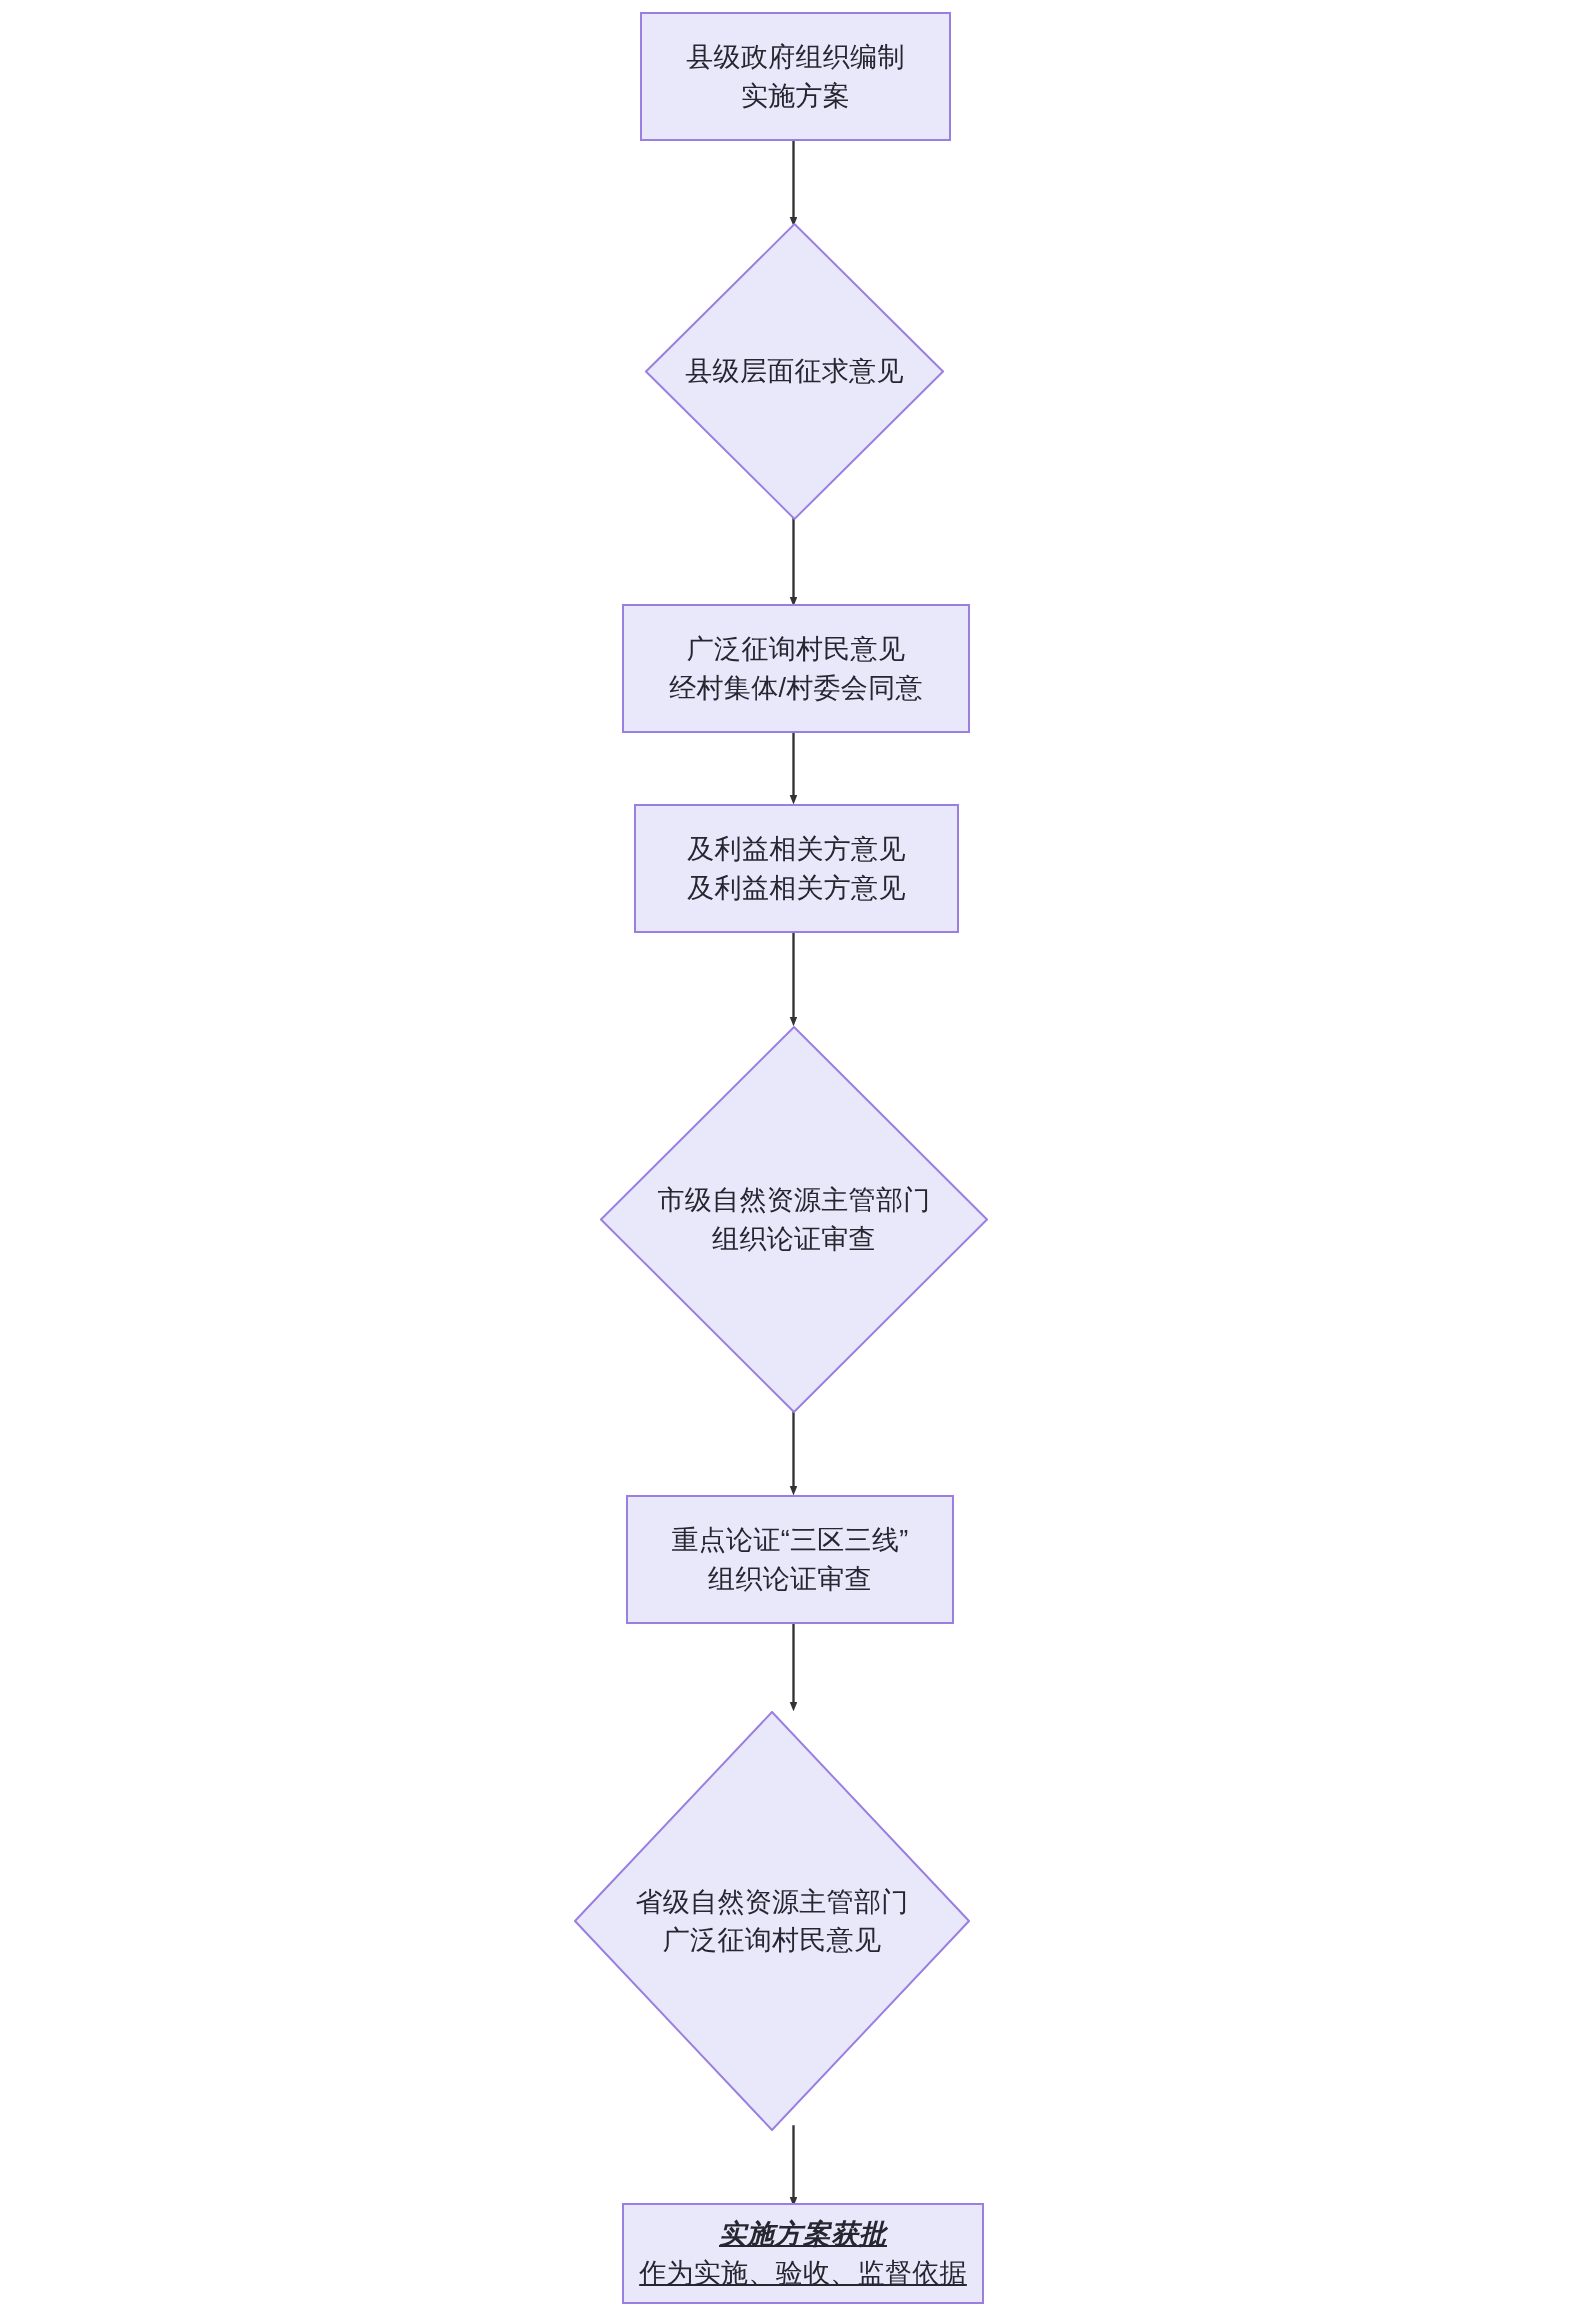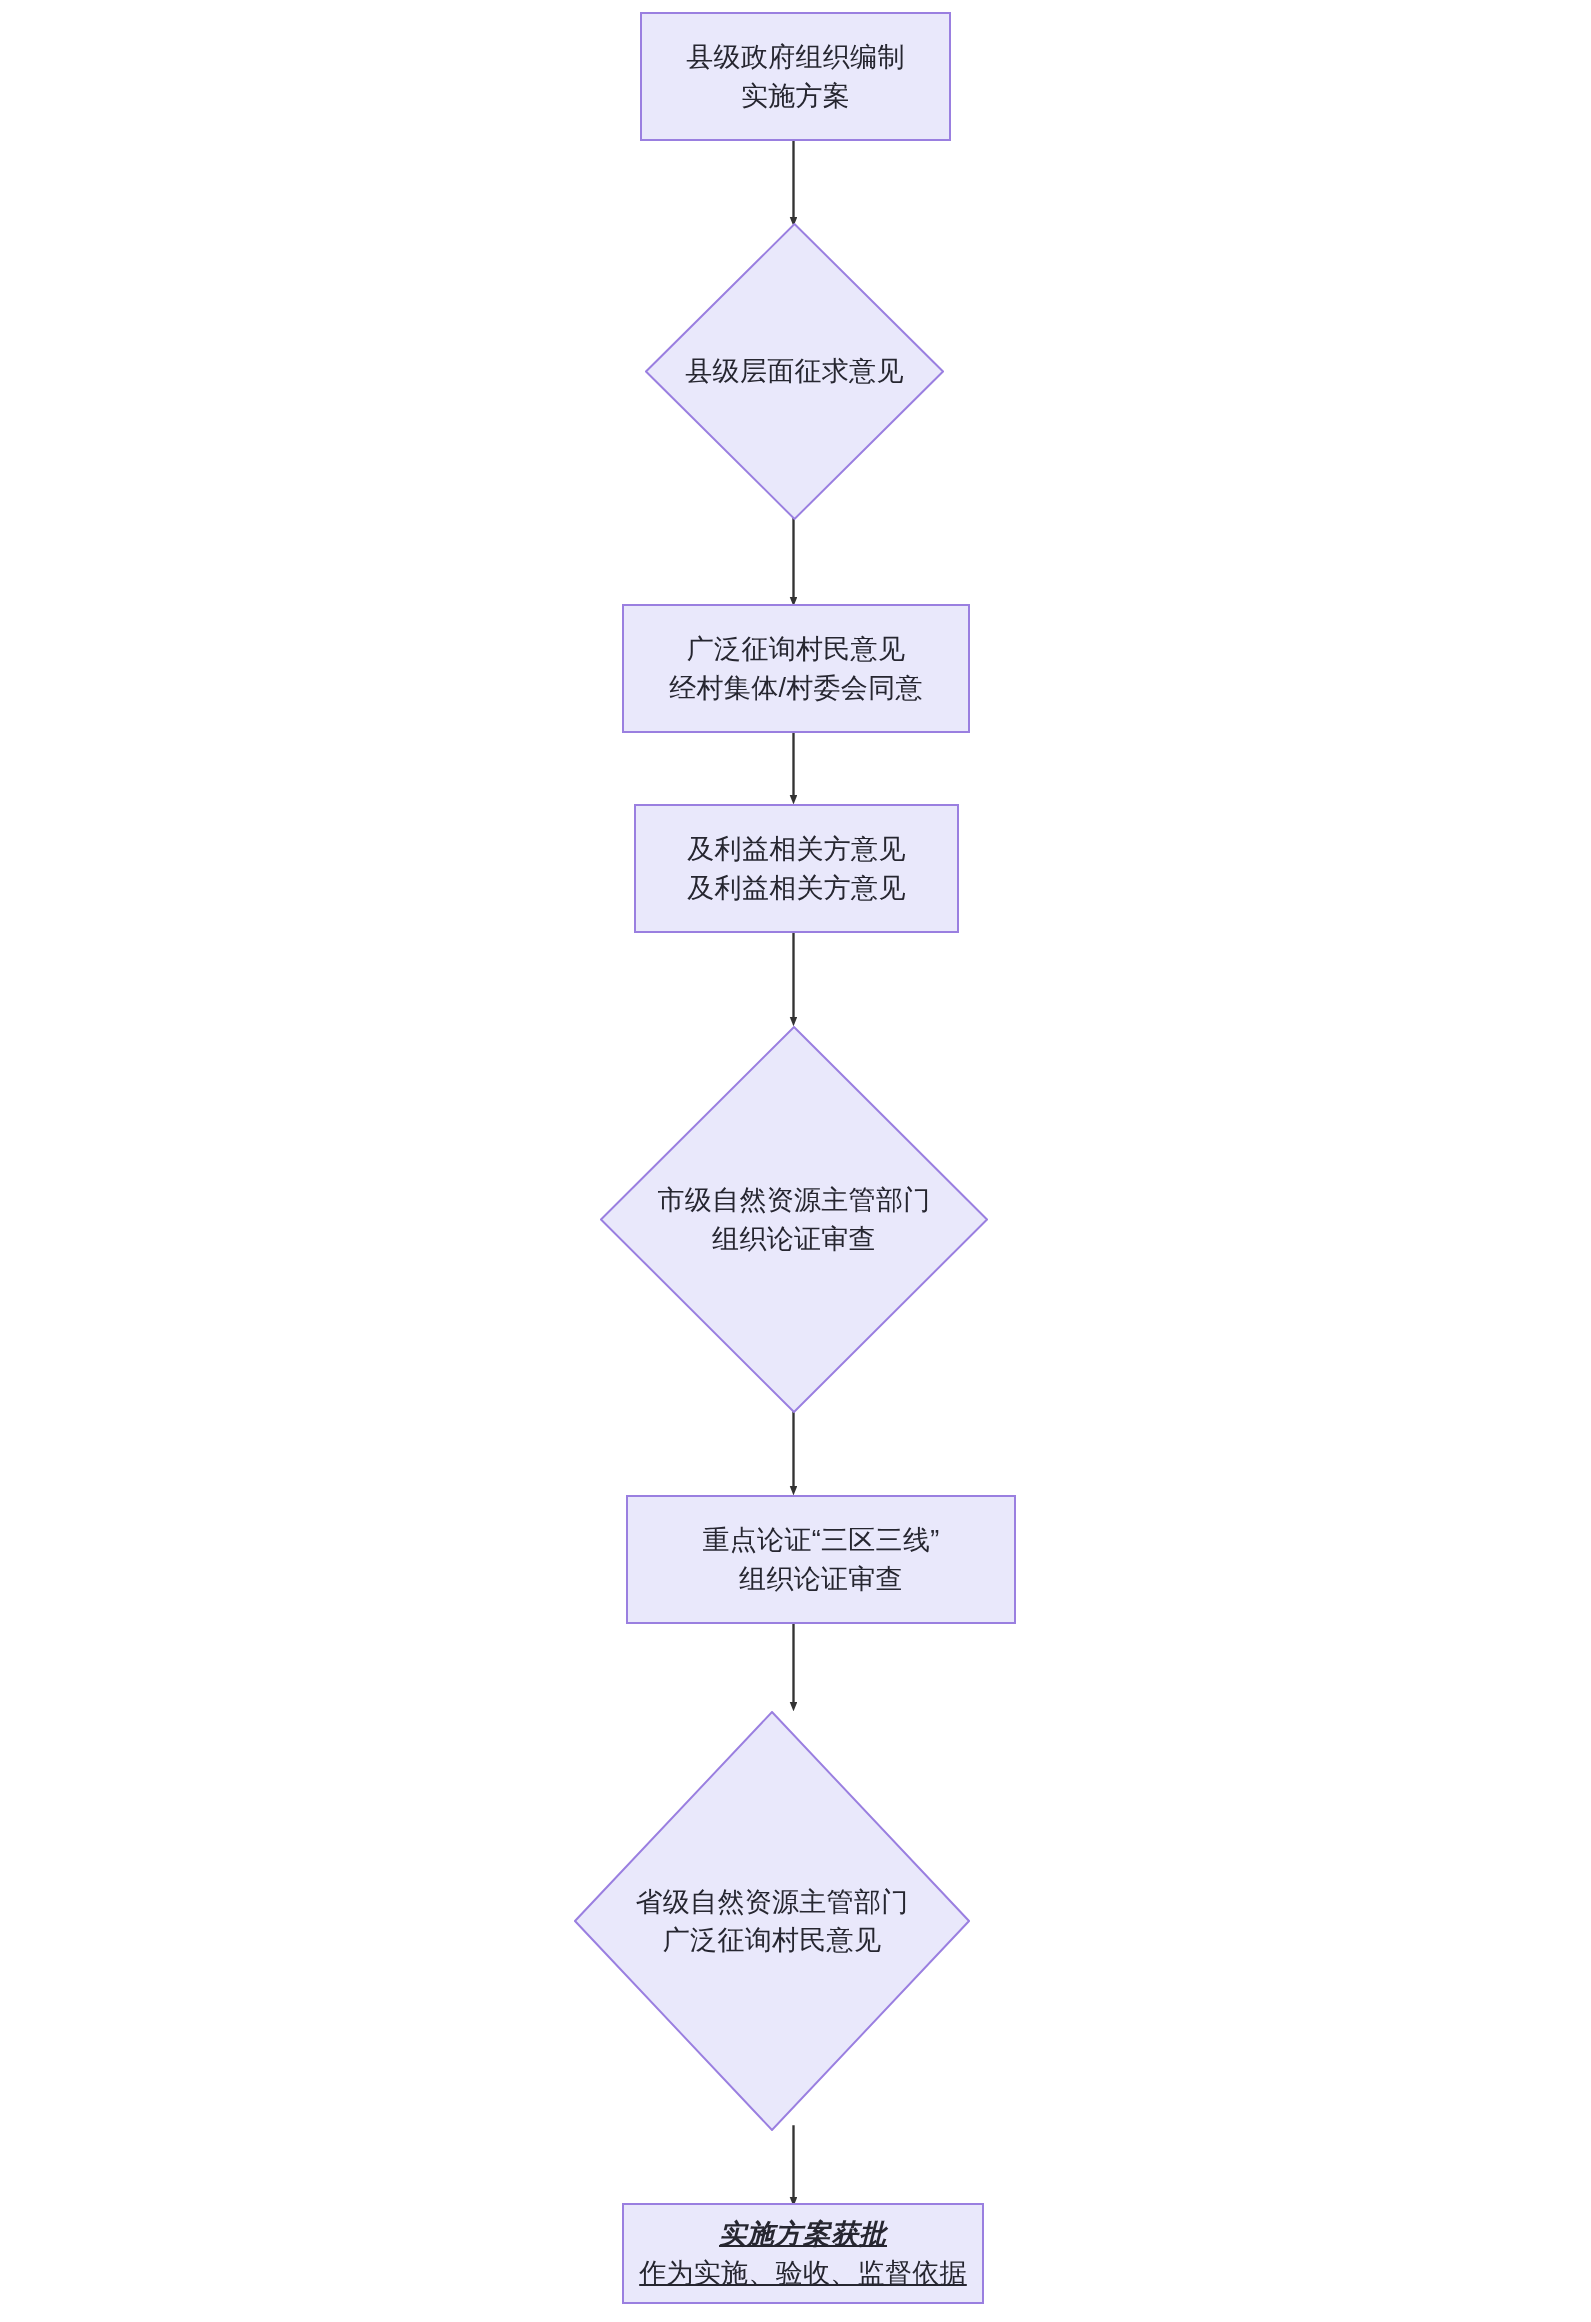--- a/index.html
+++ b/index.html
@@ -148,21 +148,21 @@
       <polygon points="196,1 391,195.5 196,390 1,195.5" fill="#e9e8fb" stroke="#9a7fe0" stroke-width="2"></polygon>
     </svg>
     <div class="diamond-label">
       <div>
         <span class="ln">市级自然资源主管部门</span>
         <span class="ln">组织论证审查</span>
       </div>
     </div>
   </div>
 
-  <div class="node rect" style="left:626px; top:1495px; width:390px; height:129px;">
+  <div class="node rect" style="left:626px; top:1495px; width:328px; height:129px;">
     <div class="label-wrap">
       <span class="ln">重点论证“三区三线”</span>
       <span class="ln">组织论证审查</span>
     </div>
   </div>
 
   <div class="diamond-wrap" style="left:574px; top:1711px; width:396px; height:420px;">
     <svg class="diamond-shape" viewBox="0 0 400 424" preserveAspectRatio="none">
       <polygon points="200,1 399,212 200,423 1,212" fill="#e9e8fb" stroke="#9a7fe0" stroke-width="2"></polygon>
     </svg>

